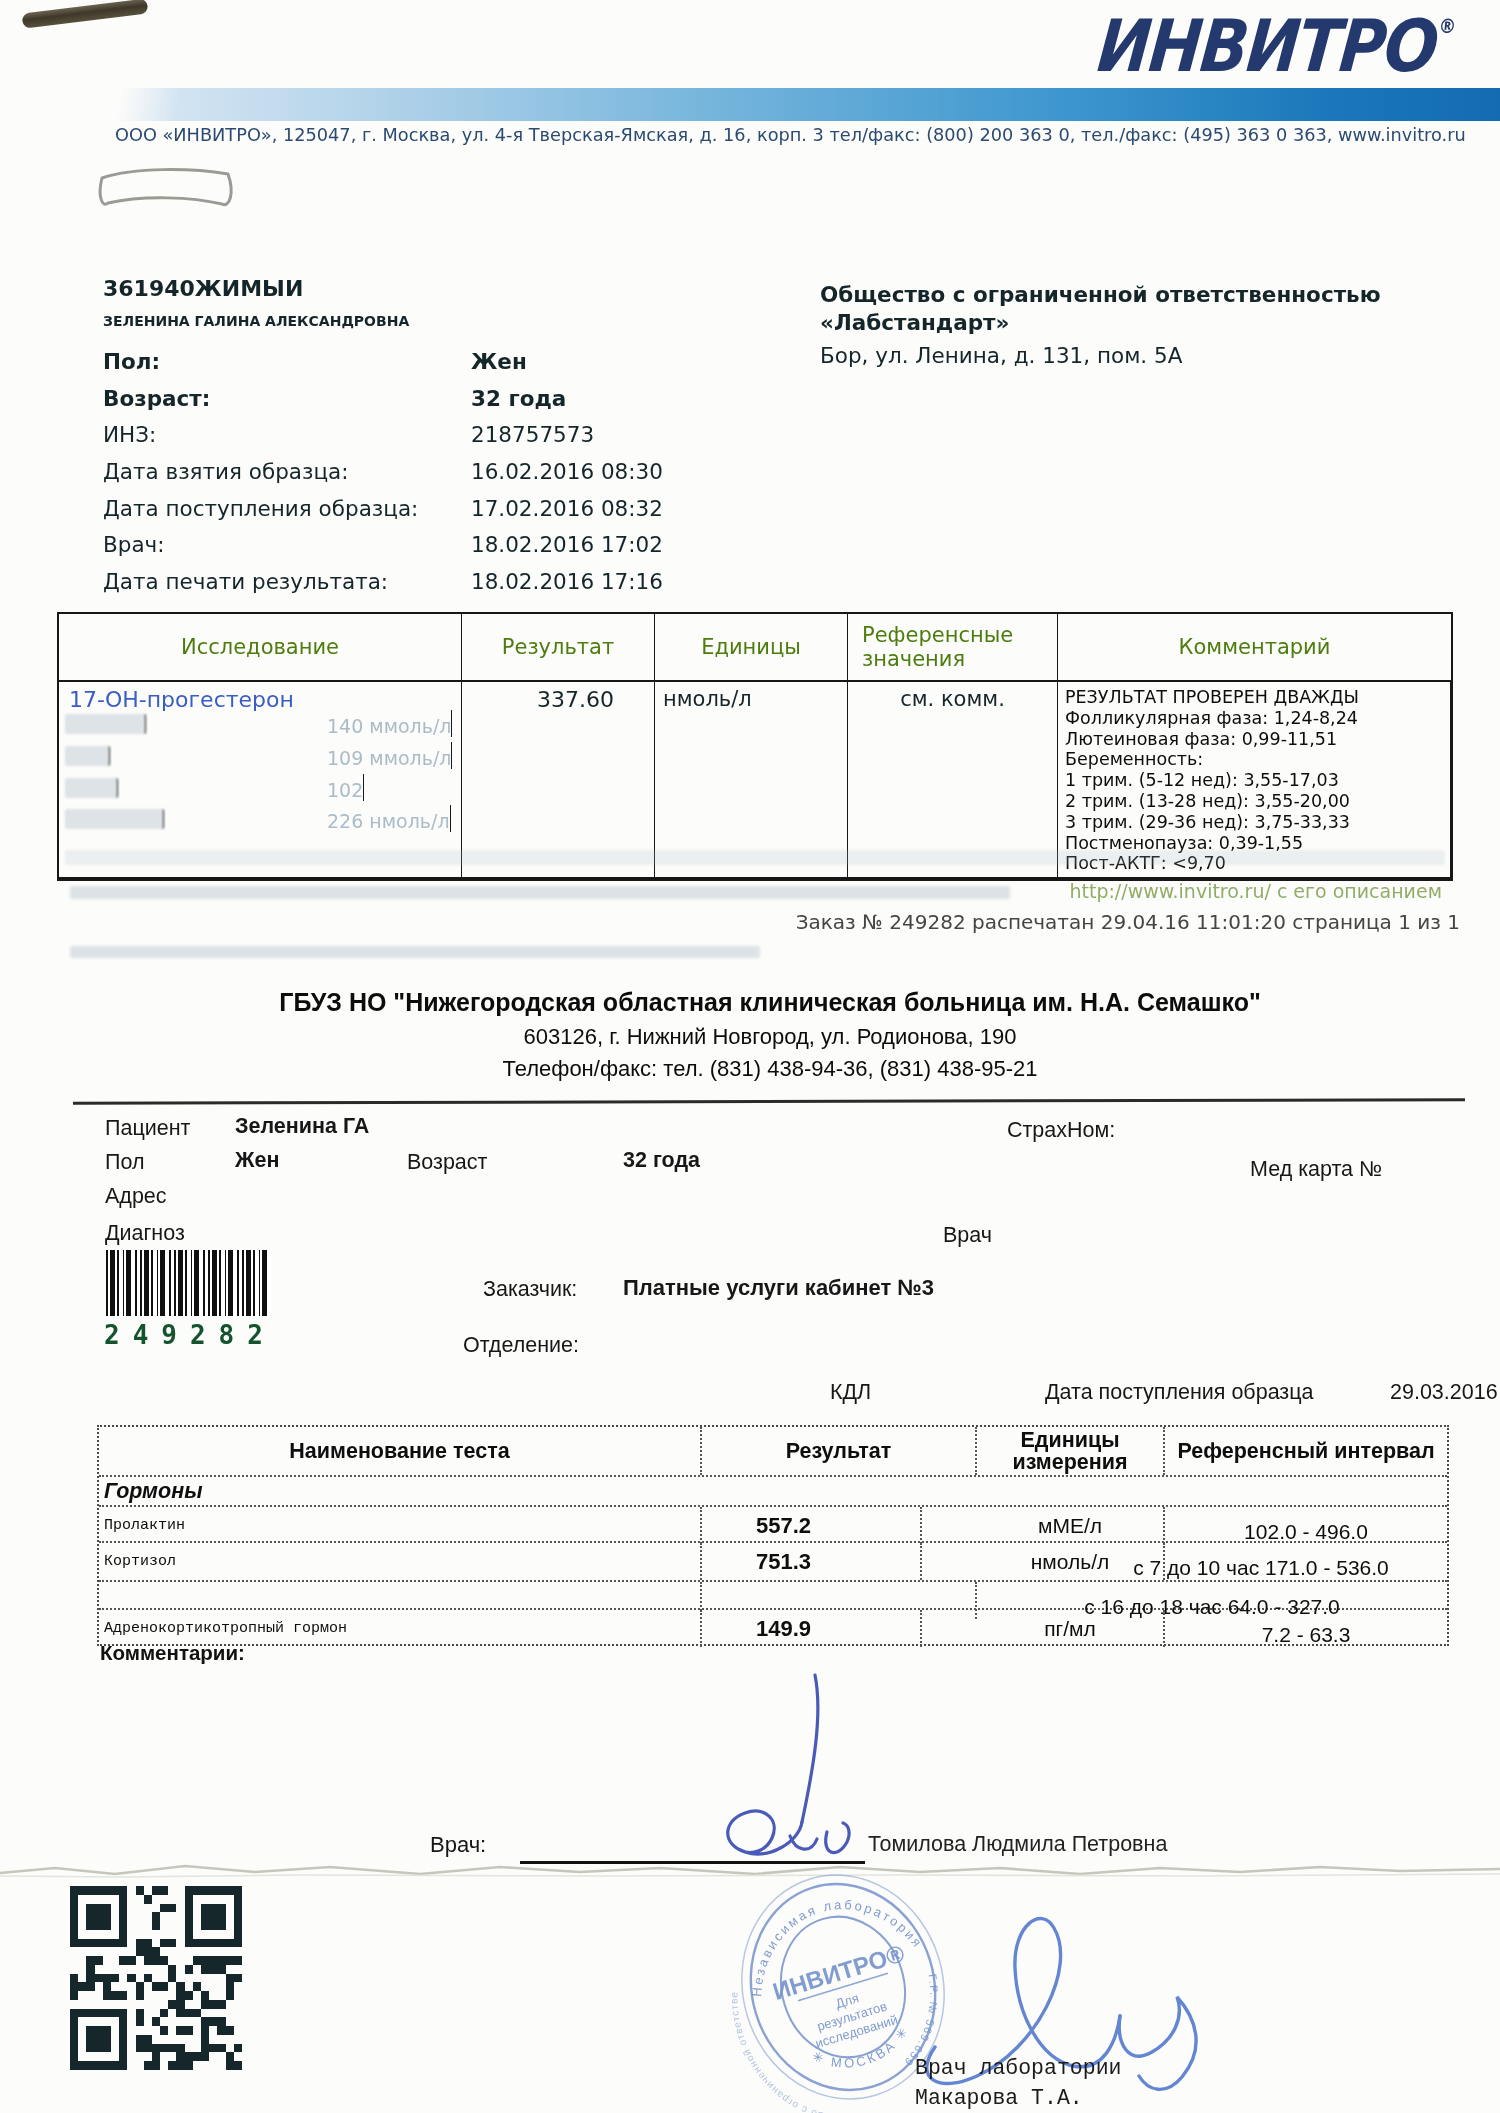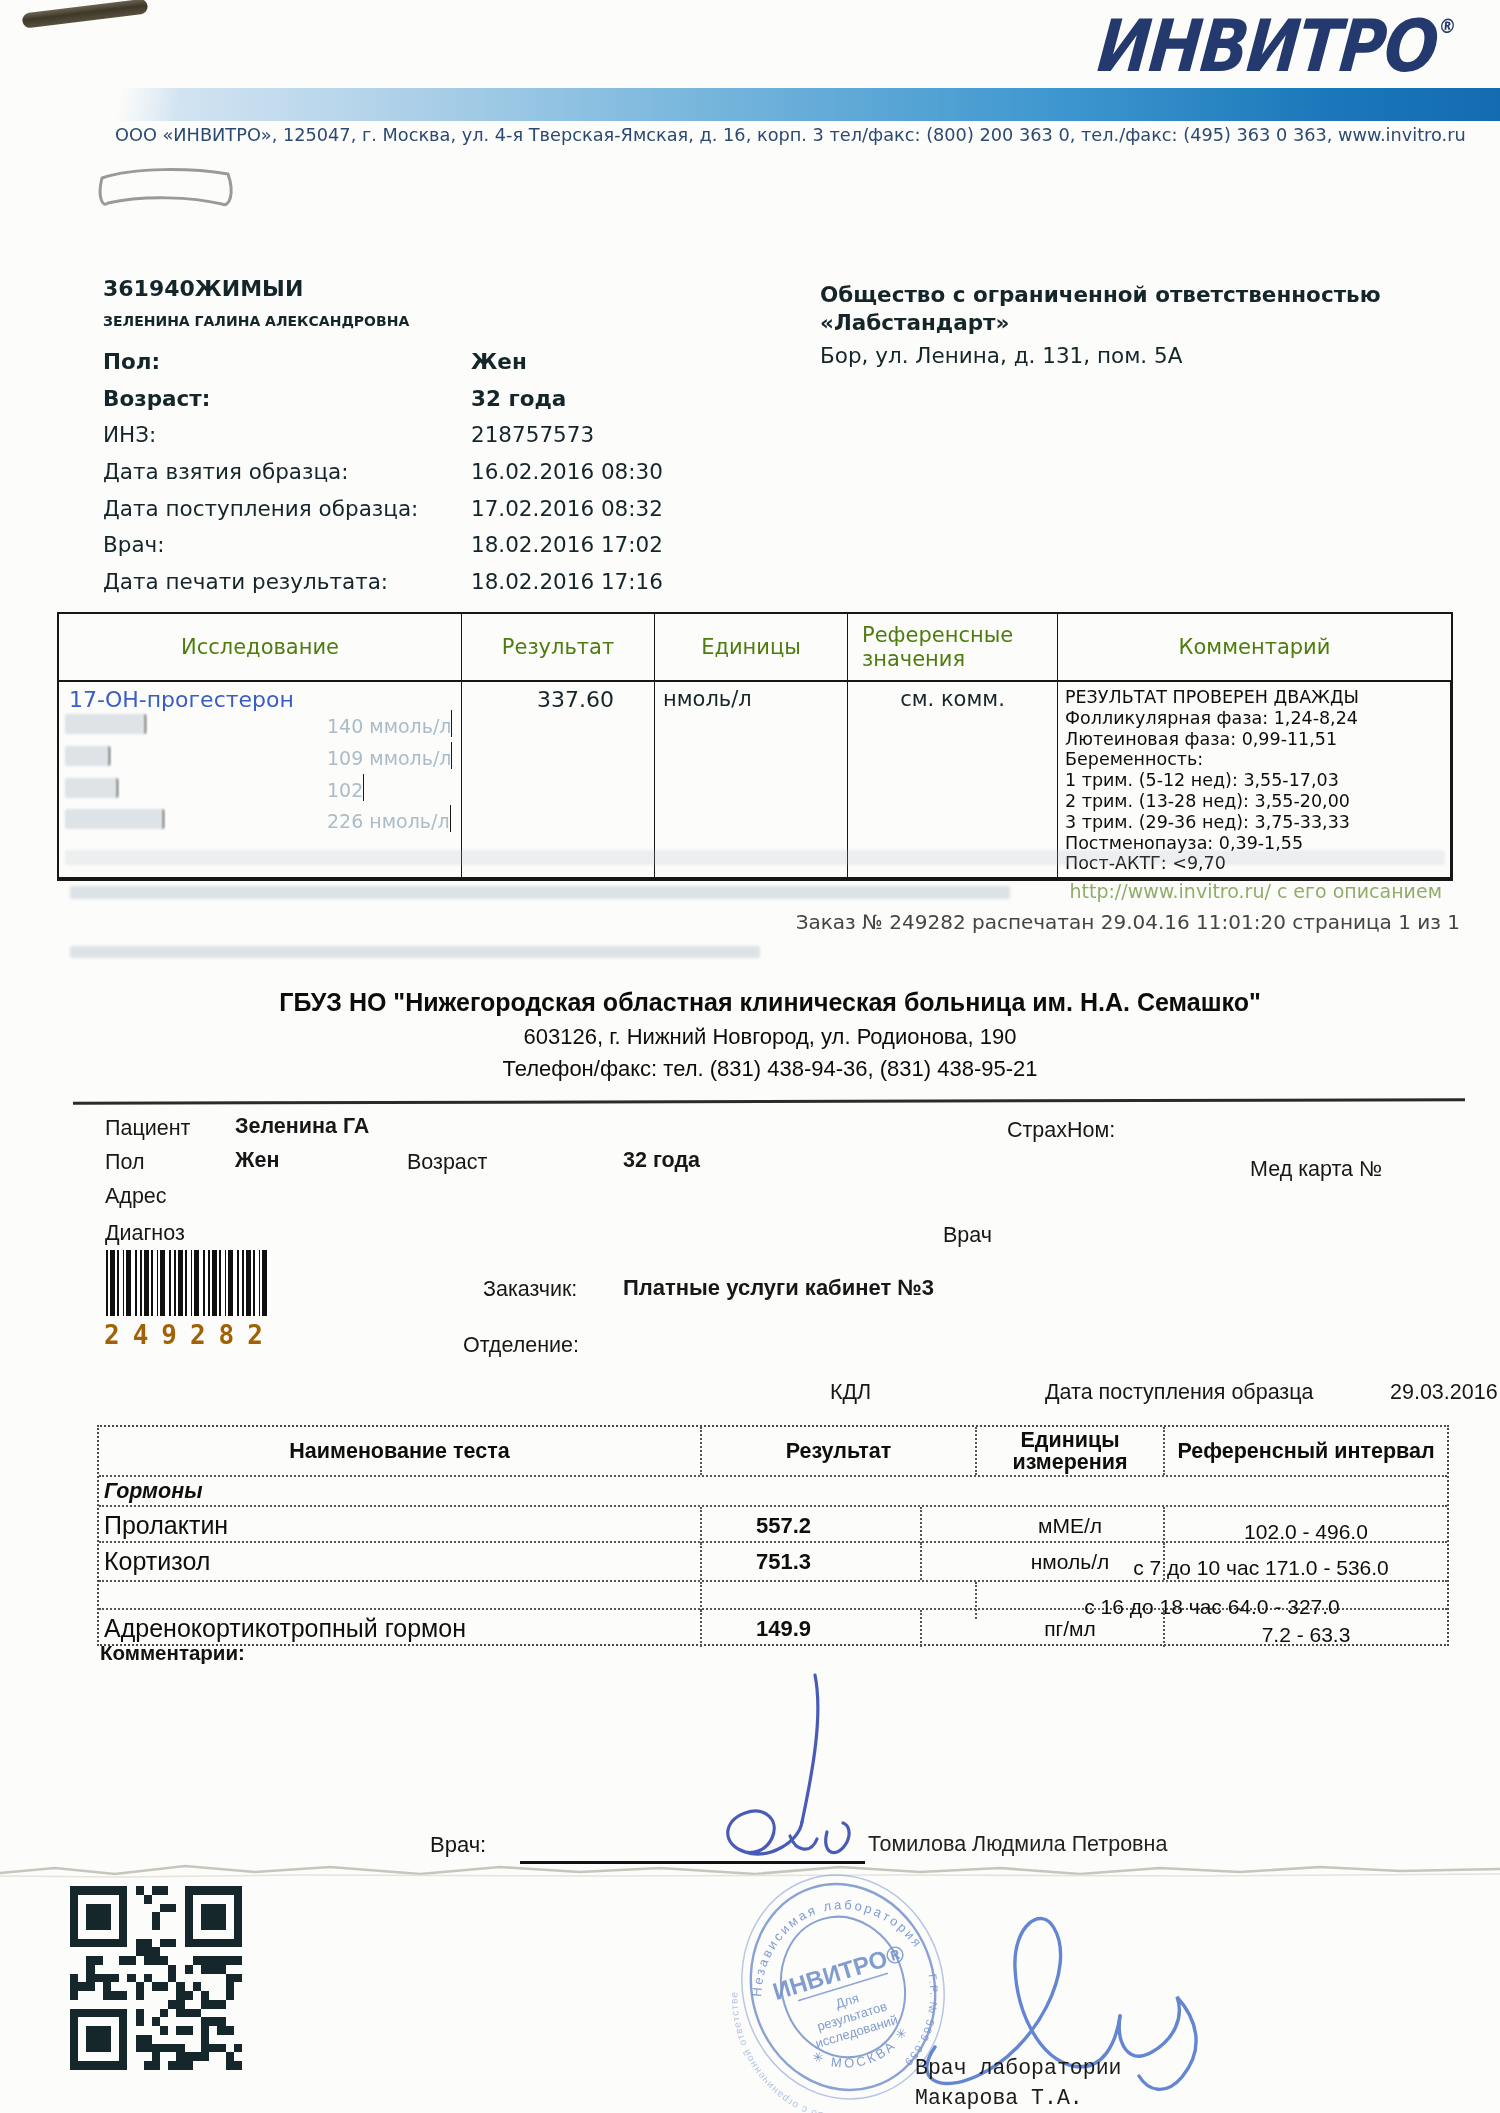--- a/index.html
+++ b/index.html
@@ -61,32 +61,32 @@
   .hosp .a{font-size:22px;margin-top:7px;}
   .hosp .p{font-size:22px;margin-top:6px;}
   .divider{left:73px;top:1100px;width:1392px;height:3px;background:#2b2b2b;transform:rotate(-.15deg);}
 
   .fl{position:absolute;font-size:21.5px;font-family:"Liberation Sans",sans-serif;color:#171717;}
   .fb{font-weight:bold;}
   .barcode{left:106px;top:1250px;width:165px;height:66px;background:
     repeating-linear-gradient(90deg,#101010 0 2px,#fff 2px 4px,#101010 4px 9px,#fff 9px 11px,#101010 11px 13px,
       #fff 13px 17px,#101010 17px 18px,#fff 18px 20px,#101010 20px 25px,#fff 25px 29px,#101010 29px 31px,#fff 31px 34px);}
   .bcnum{left:104px;top:1320px;font-family:"DejaVu Sans Mono","Liberation Mono",monospace;
-    font-size:26px;font-weight:bold;letter-spacing:13px;color:#a16207;}
+    font-size:26px;font-weight:bold;letter-spacing:13px;color:#14532d;}
 
   
   .t2{left:97px;top:1425px;width:1348px;border:2px dotted #4a4a4a;font-family:"Liberation Sans",sans-serif;color:#0e0e0e;}
   .t2 .row{display:grid;grid-template-columns:603px 275px 188px 1fr;border-bottom:2px dotted #555;}
   .t2 .row:last-child{border-bottom:none;}
   .t2 .cell{border-right:2px dotted #555;display:flex;align-items:center;justify-content:center;text-align:center;}
   .t2 .cell:last-child{border-right:none;}
   .t2 .h{height:48px;font-weight:bold;font-size:21.5px;line-height:22px;}
   .t2 .grp{height:28px;grid-column:1/-1;justify-content:flex-start;font-weight:bold;font-style:italic;
            font-size:21.5px;padding-left:5px;border-right:none;}
-  .t2 .name{justify-content:flex-start;text-align:left;padding-left:5px;font-size:25px;}
+  .t2 .name{justify-content:flex-start;text-align:left;padding-left:5px;font-size:15px;font-family:Liberation Mono, monospace;}
   .t2 .res{font-weight:bold;font-size:22px;transform:translateX(-55px);}
   .t2 .un{font-size:21px;}
   .t2 .rf{font-size:21px;white-space:nowrap;margin-top:13px;}
   .r-prl{height:34px;} .r-cor{height:37px;} .r-cont{height:26px;} .r-aktg{height:34px;}
   .shift-l{transform:translateX(-45px);}
   .comments{left:100px;top:1641px;font-size:20.5px;font-weight:bold;font-family:"Liberation Sans",sans-serif;color:#111;}
 
   
   .v-doc{left:430px;top:1832px;font-size:22px;font-family:"Liberation Sans",sans-serif;color:#161616;}
   .sig-line{left:520px;top:1861px;width:345px;height:3px;background:#121212;}

